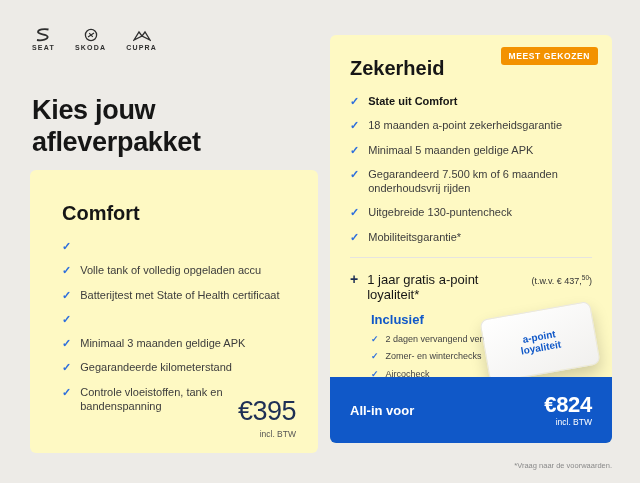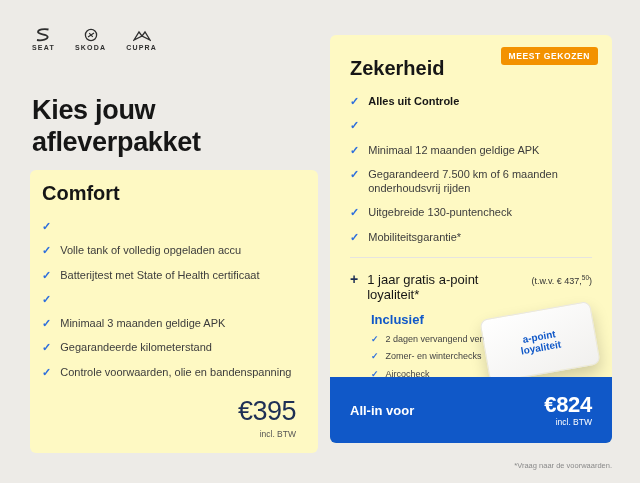--- a/index.html
+++ b/index.html
@@ -30,21 +30,21 @@
     margin-top:44px;
     font-size:27px;
     line-height:1.18;
     font-weight:700;
     letter-spacing:-0.3px;
     color:#161616;
   }
 
   
   .card{background:#fef9c3;border-radius:6px;position:absolute;}
-  .comfort-card{left:30px;top:170px;width:288px;height:283px;padding:12px;}
+  .comfort-card{left:30px;top:170px;width:288px;height:283px;padding:32px;}
   .zeker-card{left:330px;top:35px;width:282px;height:408px;overflow:hidden;}
   .zeker-inner{padding:22px 20px 0 20px;position:relative;}
 
   .card-title{font-size:20px;font-weight:700;color:#161616;margin-bottom:14px;}
 
   ul.checks{list-style:none;}
   ul.checks li{display:flex;gap:9px;margin-bottom:10px;font-size:11px;line-height:1.3;color:#3c3c3c;}
   ul.checks .check{color:var(--check-blue);font-weight:700;font-size:11px;flex:0 0 auto;}
   ul.checks li.bold span.txt{font-weight:700;color:#161616;}
 
@@ -158,44 +158,45 @@
       <li>
           <span class="check">✓</span>
           <span class="txt">Minimaal 3 maanden geldige APK</span>
         </li>
       <li>
           <span class="check">✓</span>
           <span class="txt">Gegarandeerde kilometerstand</span>
         </li>
       <li>
           <span class="check">✓</span>
-          <span class="txt">Controle voorwaarden, olie en bandenspanning</span>
+          <span class="txt">Controle vloeistoffen, tank en bandenspanning</span>
         </li>
     </ul>
     <div class="comfort-price">
       <div class="price-big">€395</div>
       <div class="price-note">incl. BTW</div>
     </div>
   </div>
 
   <div class="card zeker-card">
     <div class="badge">MEEST GEKOZEN</div>
     <div class="zeker-inner">
       <h2 class="card-title">Zekerheid</h2>
       <ul class="checks">
         <li class="bold">
             <span class="check">✓</span>
-            <span class="txt">Alles uit Controle</span>
-          </li>
-        <li>
-            <span class="check">✓</span>
-          </li>
-        <li>
-            <span class="check">✓</span>
-            <span class="txt">Minimaal 12 maanden geldige APK</span>
+            <span class="txt">State uit Comfort</span>
+          </li>
+        <li>
+            <span class="check">✓</span>
+            <span class="txt">18 maanden a-point zekerheidsgarantie</span>
+          </li>
+        <li>
+            <span class="check">✓</span>
+            <span class="txt">Minimaal 5 maanden geldige APK</span>
           </li>
         <li>
             <span class="check">✓</span>
             <span class="txt">Gegarandeerd 7.500 km of 6 maanden onderhoudsvrij rijden</span>
           </li>
         <li>
             <span class="check">✓</span>
             <span class="txt">Uitgebreide 130-puntencheck</span>
           </li>
         <li>

